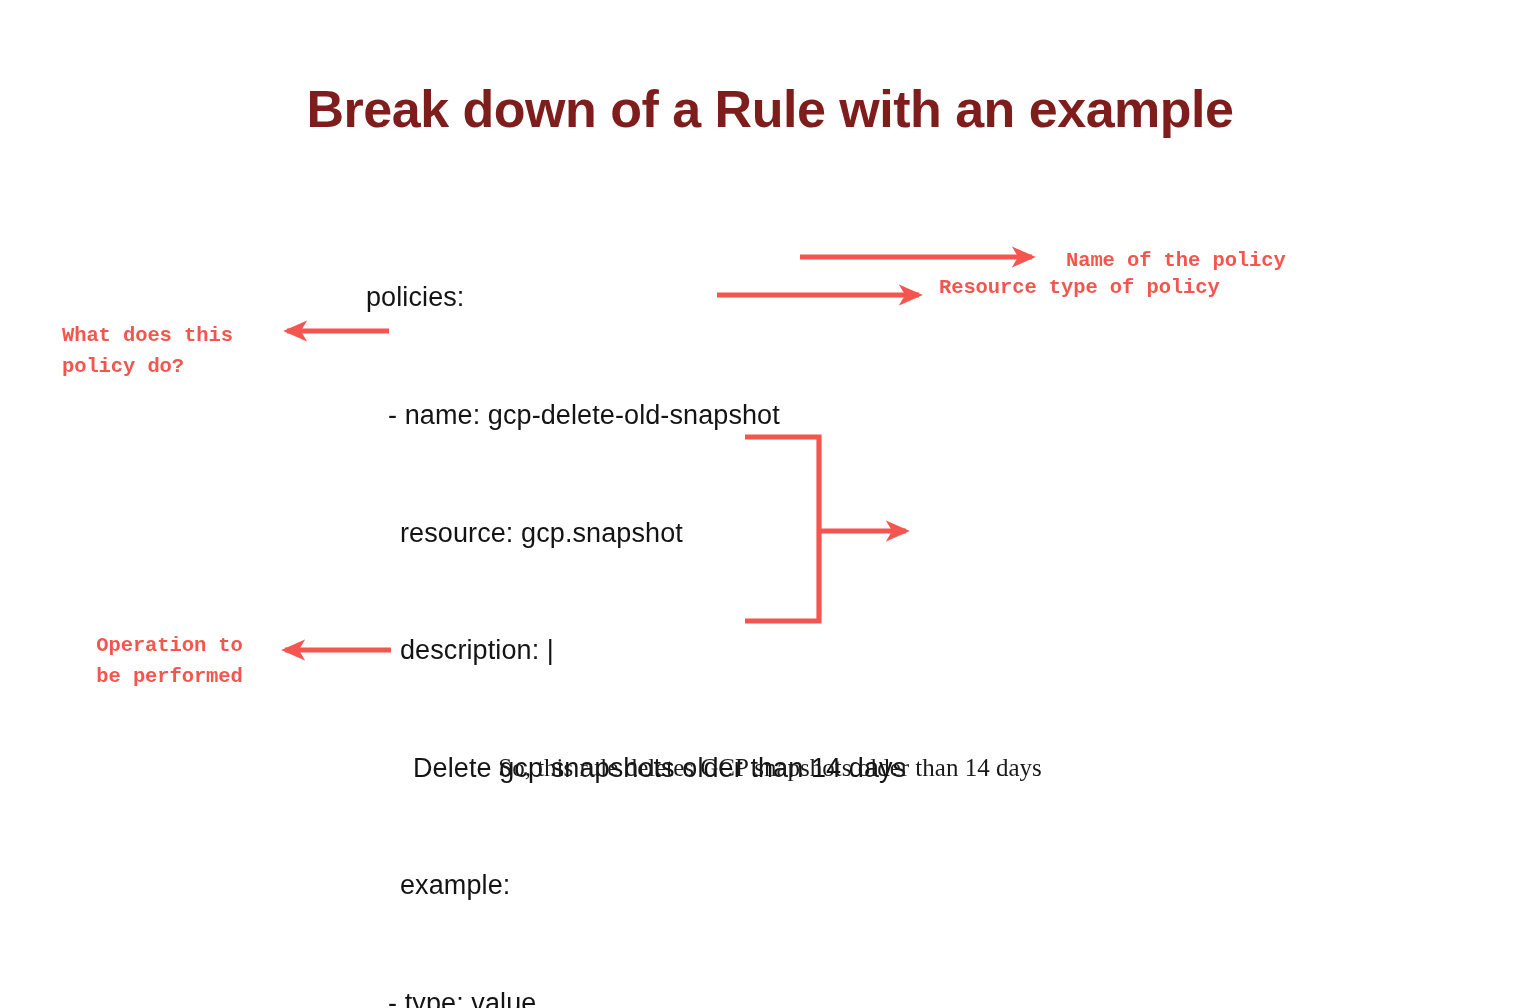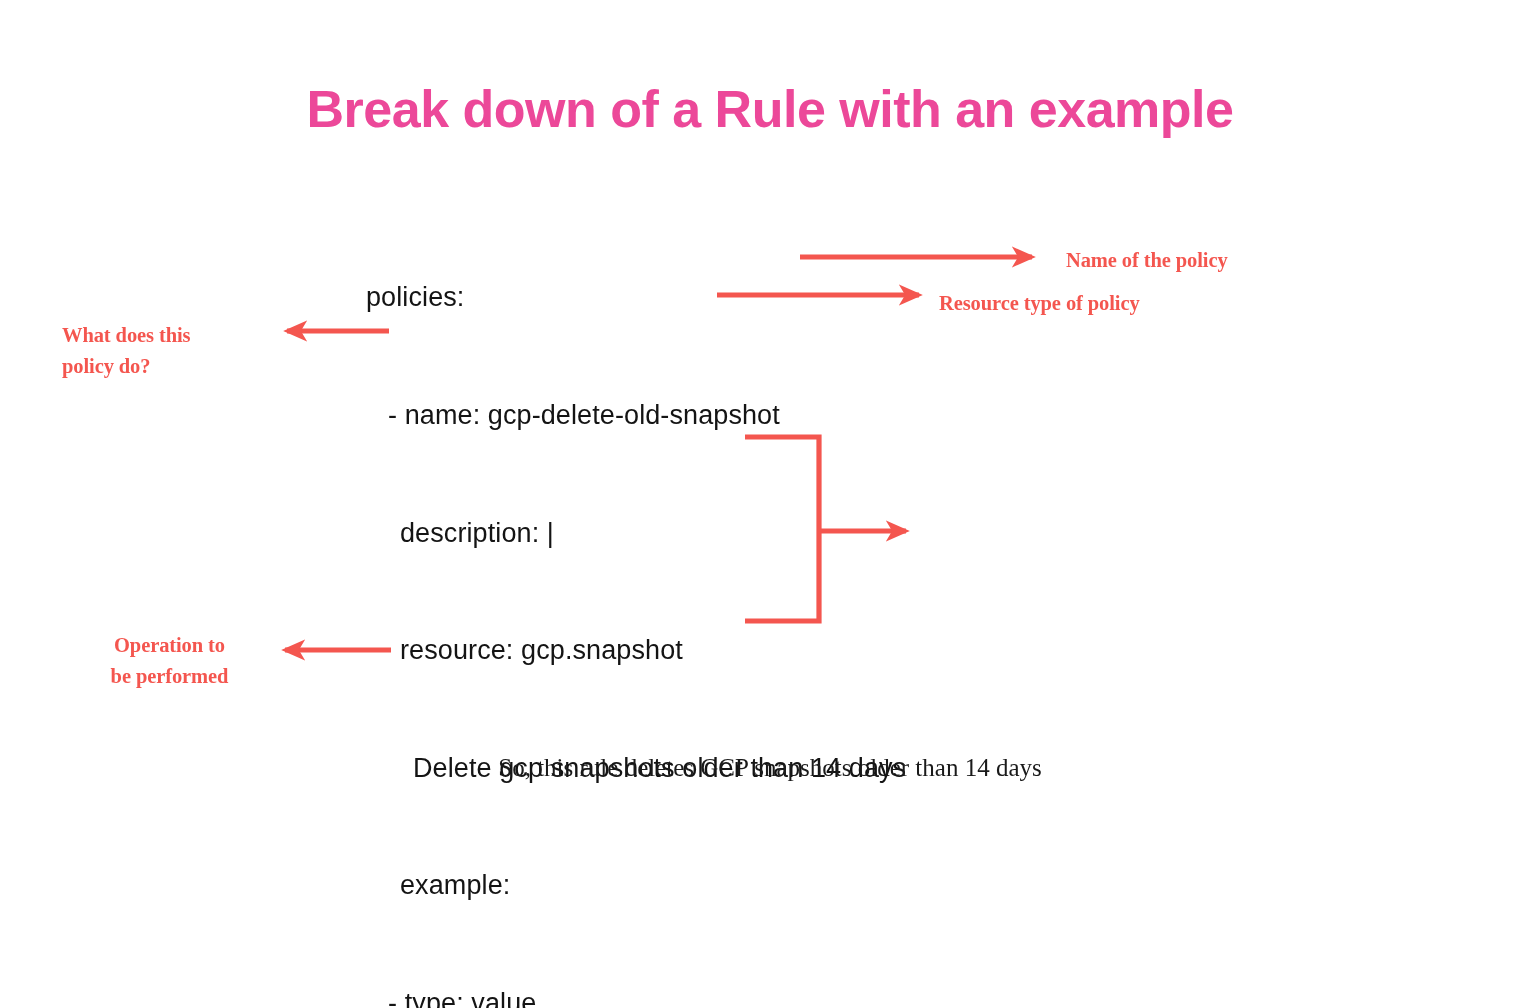--- a/index.html
+++ b/index.html
@@ -23,21 +23,21 @@
   #title {
     position: absolute;
     left: 0;
     top: 80px;
     width: 1540px;
     text-align: center;
     font-family: "Liberation Sans", sans-serif;
     font-size: 52px;
     font-weight: bold;
     letter-spacing: -0.5px;
-    color: #ec4899;
+    color: #7f1d1d;
     line-height: 1.12;
     white-space: nowrap;
   }
 
   
   #yaml-block {
     position: absolute;
     left: 366px;
     top: 200px;
     font-family: "Liberation Sans", sans-serif;
@@ -68,35 +68,35 @@
     font-size: 25px;
     font-weight: normal;
     color: #1a1a1a;
     white-space: nowrap;
   }
 
   
   .annot {
     position: absolute;
     color: #f4564f;
-    font-family: Liberation Serif, serif;
+    font-family: Liberation Mono, monospace;
     font-size: 20.5px;
     font-weight: bold;
     line-height: 31px;
     letter-spacing: -0.1px;
     white-space: pre-line;
   }
   #annot-name {
     left: 1066px;
     top: 245px;
     text-align: left;
   }
   #annot-resource {
     left: 939px;
-    top: 288px;
+    top: 272px;
     text-align: left;
   }
   #annot-filters {
     left: 965px;
     top: 520px;
     text-align: left;
   }
   #annot-description {
     left: 62px;
     top: 320px;
@@ -122,22 +122,22 @@
 </head>
 <body>
 
 <div id="canvas">
 
   <div id="title">Break down of a Rule with an example</div>
 
   <div id="yaml-block">
     <div class="yaml-line ind0">policies:</div>
     <div class="yaml-line ind1">- name: gcp-delete-old-snapshot</div>
+    <div class="yaml-line ind2">resource: gcp.snapshot</div>
     <div class="yaml-line ind2">description: |</div>
-    <div class="yaml-line ind2">resource: gcp.snapshot</div>
     <div class="yaml-line ind3">Delete gcp snapshots older than 14 days</div>
     <div class="yaml-line ind2">example:</div>
     <div class="yaml-line ind1">- type: value</div>
     
     
     
     
     
     
   </div>

